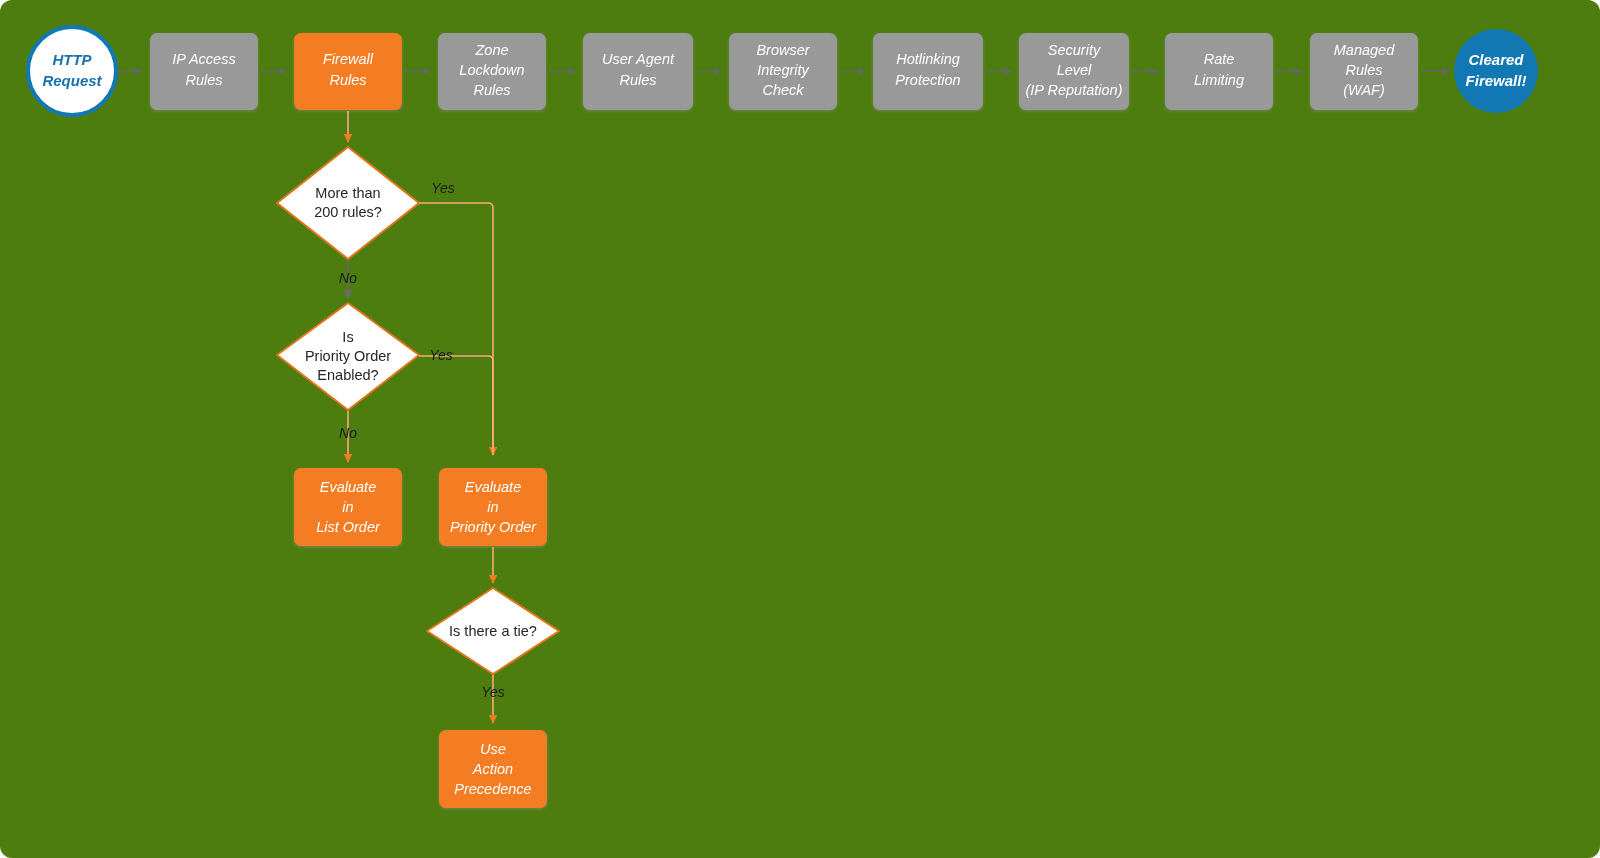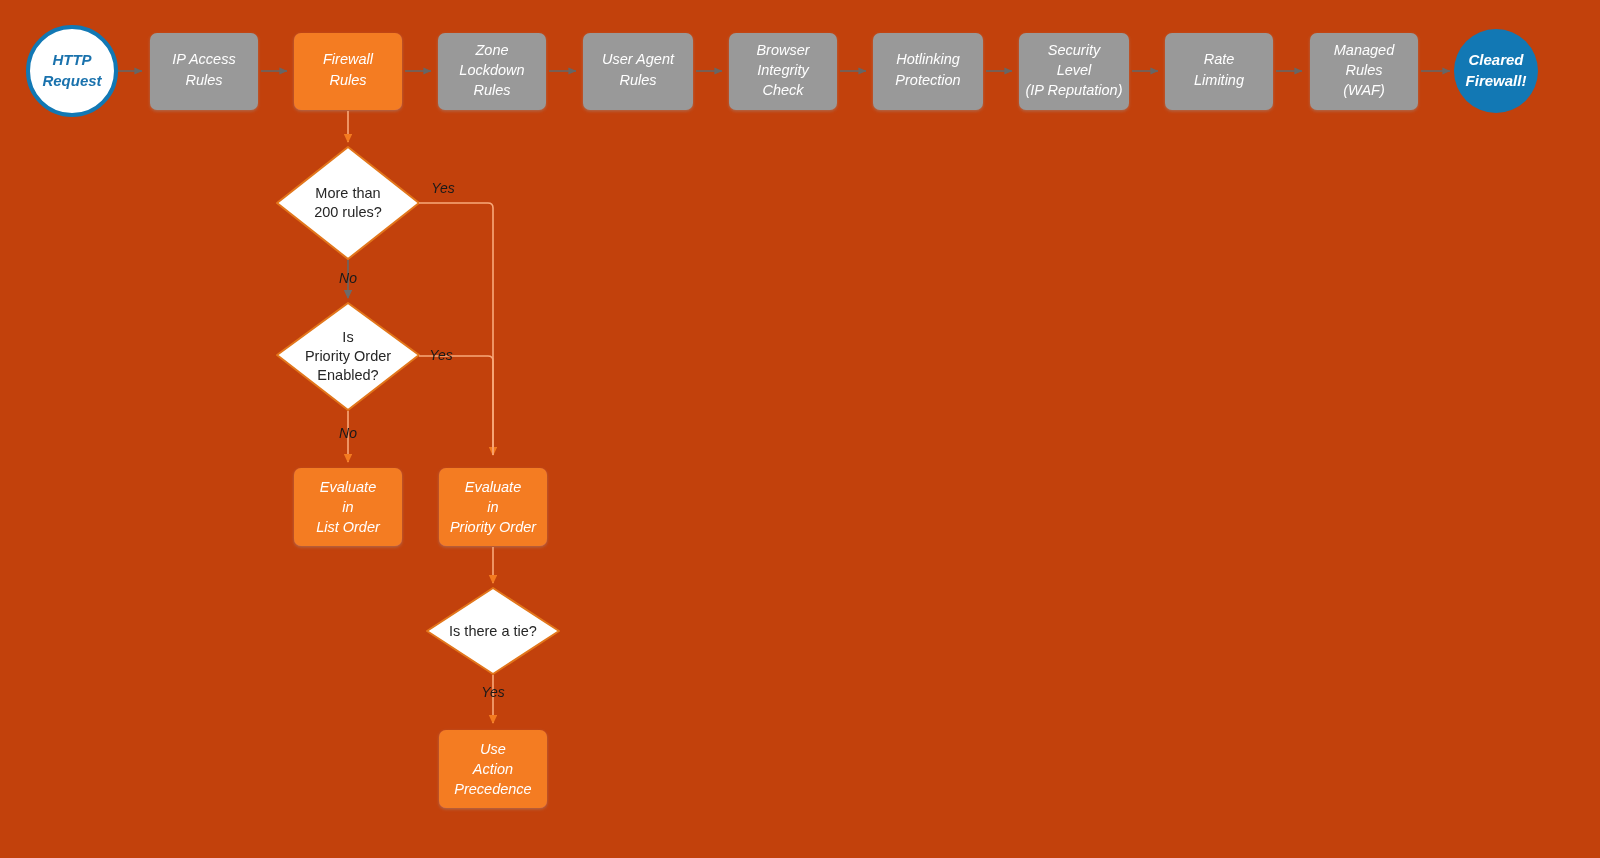--- a/index.html
+++ b/index.html
@@ -10,21 +10,22 @@
   body {
     width: 1600px;
     height: 858px;
     overflow: hidden;
     font-family: "Liberation Sans", sans-serif;
   }
   #diagram-root {
     position: relative;
     width: 1600px;
     height: 858px;
-    background: #c2410c;
+    background: #4d7c0f;
+    border-radius: 12px;
   }
   svg#flow {
     display: block;
     width: 1600px;
     height: 858px;
   }
   .node-label {
     font-family: "Liberation Sans", sans-serif;
     text-anchor: middle;
     dominant-baseline: middle;

